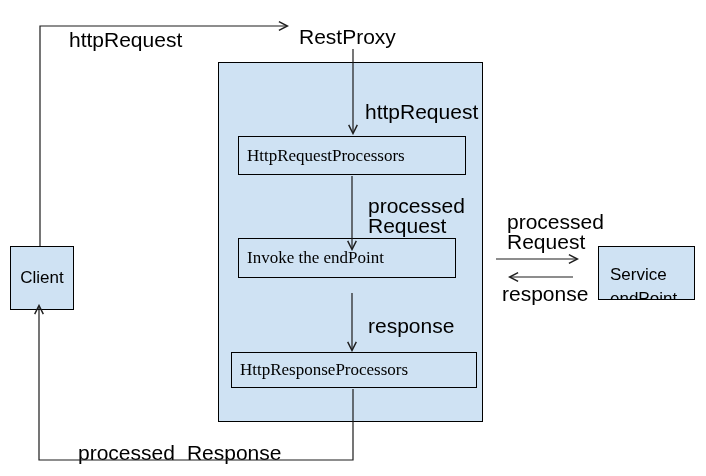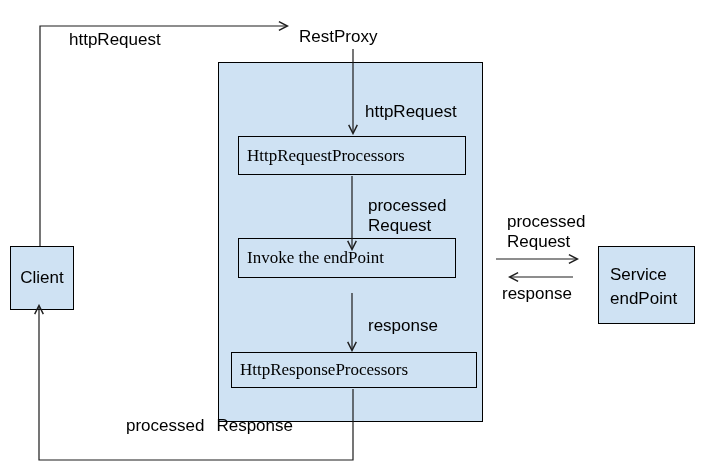--- a/index.html
+++ b/index.html
@@ -37,21 +37,21 @@
     font-family: Liberation Serif, serif;
   }
   .container-node {
     position: absolute;
     background: var(--node-fill, #cfe2f3);
     border: 1.5px solid var(--node-border, #000000);
     box-sizing: border-box;
   }
   .lbl {
     position: absolute;
-    font-size: 17px;
+    font-size: 21px;
     line-height: 20px;
     white-space: nowrap;
     color: var(--text, #000000);
   }
   .two-line { white-space: normal; }
   .svc-text {
     padding: 16px 0 0 11px;
     line-height: 24px;
     overflow: hidden;
     height: 100%;
@@ -83,21 +83,21 @@
   </div>
 
   <div class="node flex-left" style="left:238px; top:238px; width:218px; height:40px;">
     <span>Invoke the endPoint</span>
   </div>
 
   <div class="node flex-left" style="left:231px; top:352px; width:246px; height:36px;">
     <span>HttpResponseProcessors</span>
   </div>
 
-  <div class="node" style="left:598px; top:246px; width:97px; height:78px;">
+  <div class="node" style="left:598px; top:246px; width:97px; height:54px;">
     <div class="svc-text">
       <div>Service</div>
       <div>endPoint</div>
     </div>
   </div>
 
   <div class="lbl" style="left:299px; top:27px;">RestProxy</div>
 
   <div class="lbl" style="left:69px; top:30px;">httpRequest</div>
 
@@ -110,21 +110,21 @@
 
   <div class="lbl" style="left:368px; top:316px;">response</div>
 
   <div class="lbl two-line" style="left:507px; top:212px;">
     <div>processed</div>
     <div>Request</div>
   </div>
 
   <div class="lbl" style="left:502px; top:284px;">response</div>
 
-  <div class="lbl" style="left:78px; top:416px;margin-left:48px;">
+  <div class="lbl" style="left:78px; top:443px;">
     <span>processed</span><span class="word-gap">Response</span>
   </div>
 
   <svg class="overlay" viewBox="0 0 706 476" xmlns="http://www.w3.org/2000/svg">
     <defs>
       <marker id="arrow" viewBox="0 0 10 10" refX="8.5" refY="5" markerWidth="9" markerHeight="9" orient="auto-start-reverse">
         <path id="arrowhead-path" d="M1,1 L9,5 L1,9" fill="none" stroke="#1c1c1c" stroke-width="1.3"></path>
       </marker>
     </defs>
 

